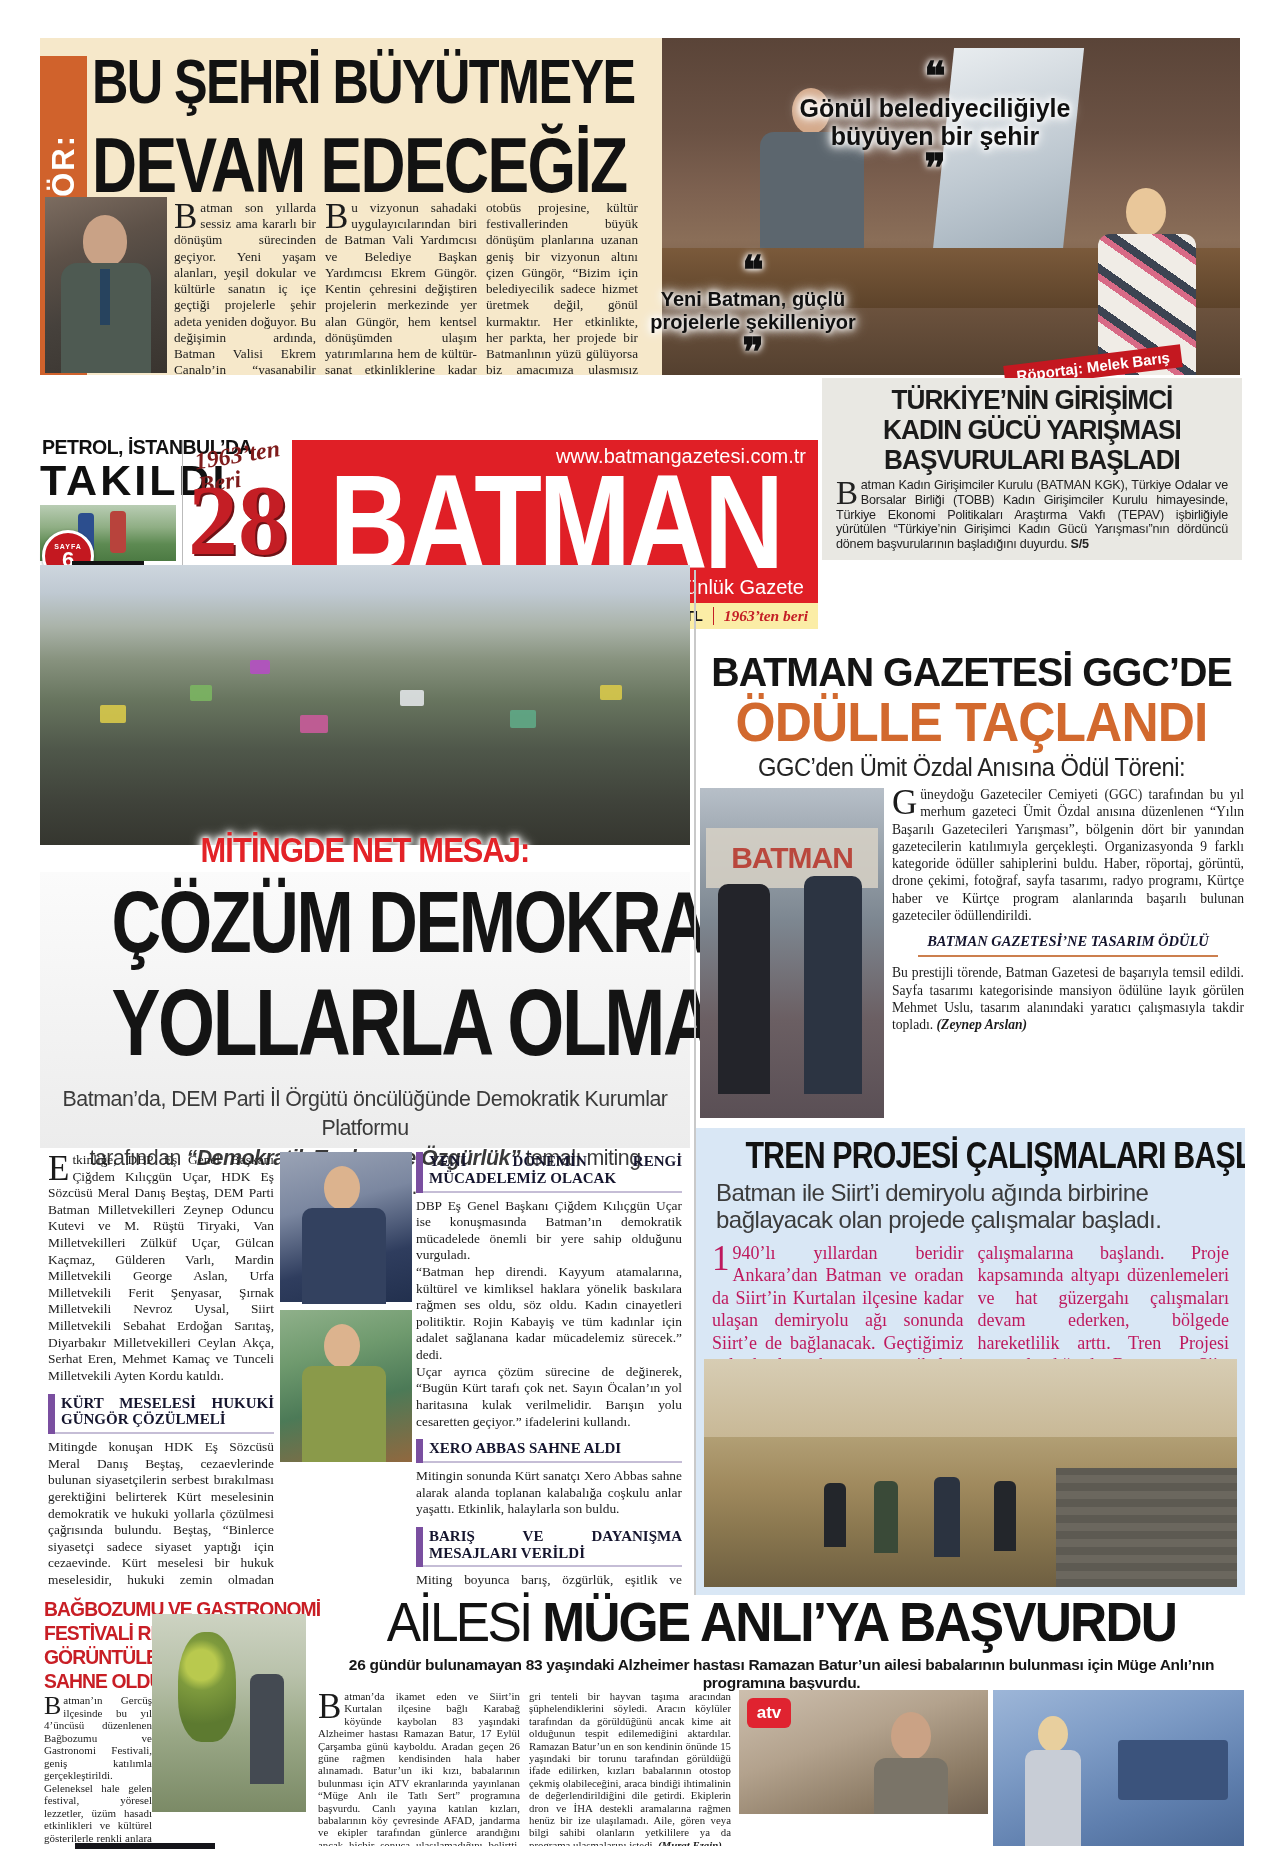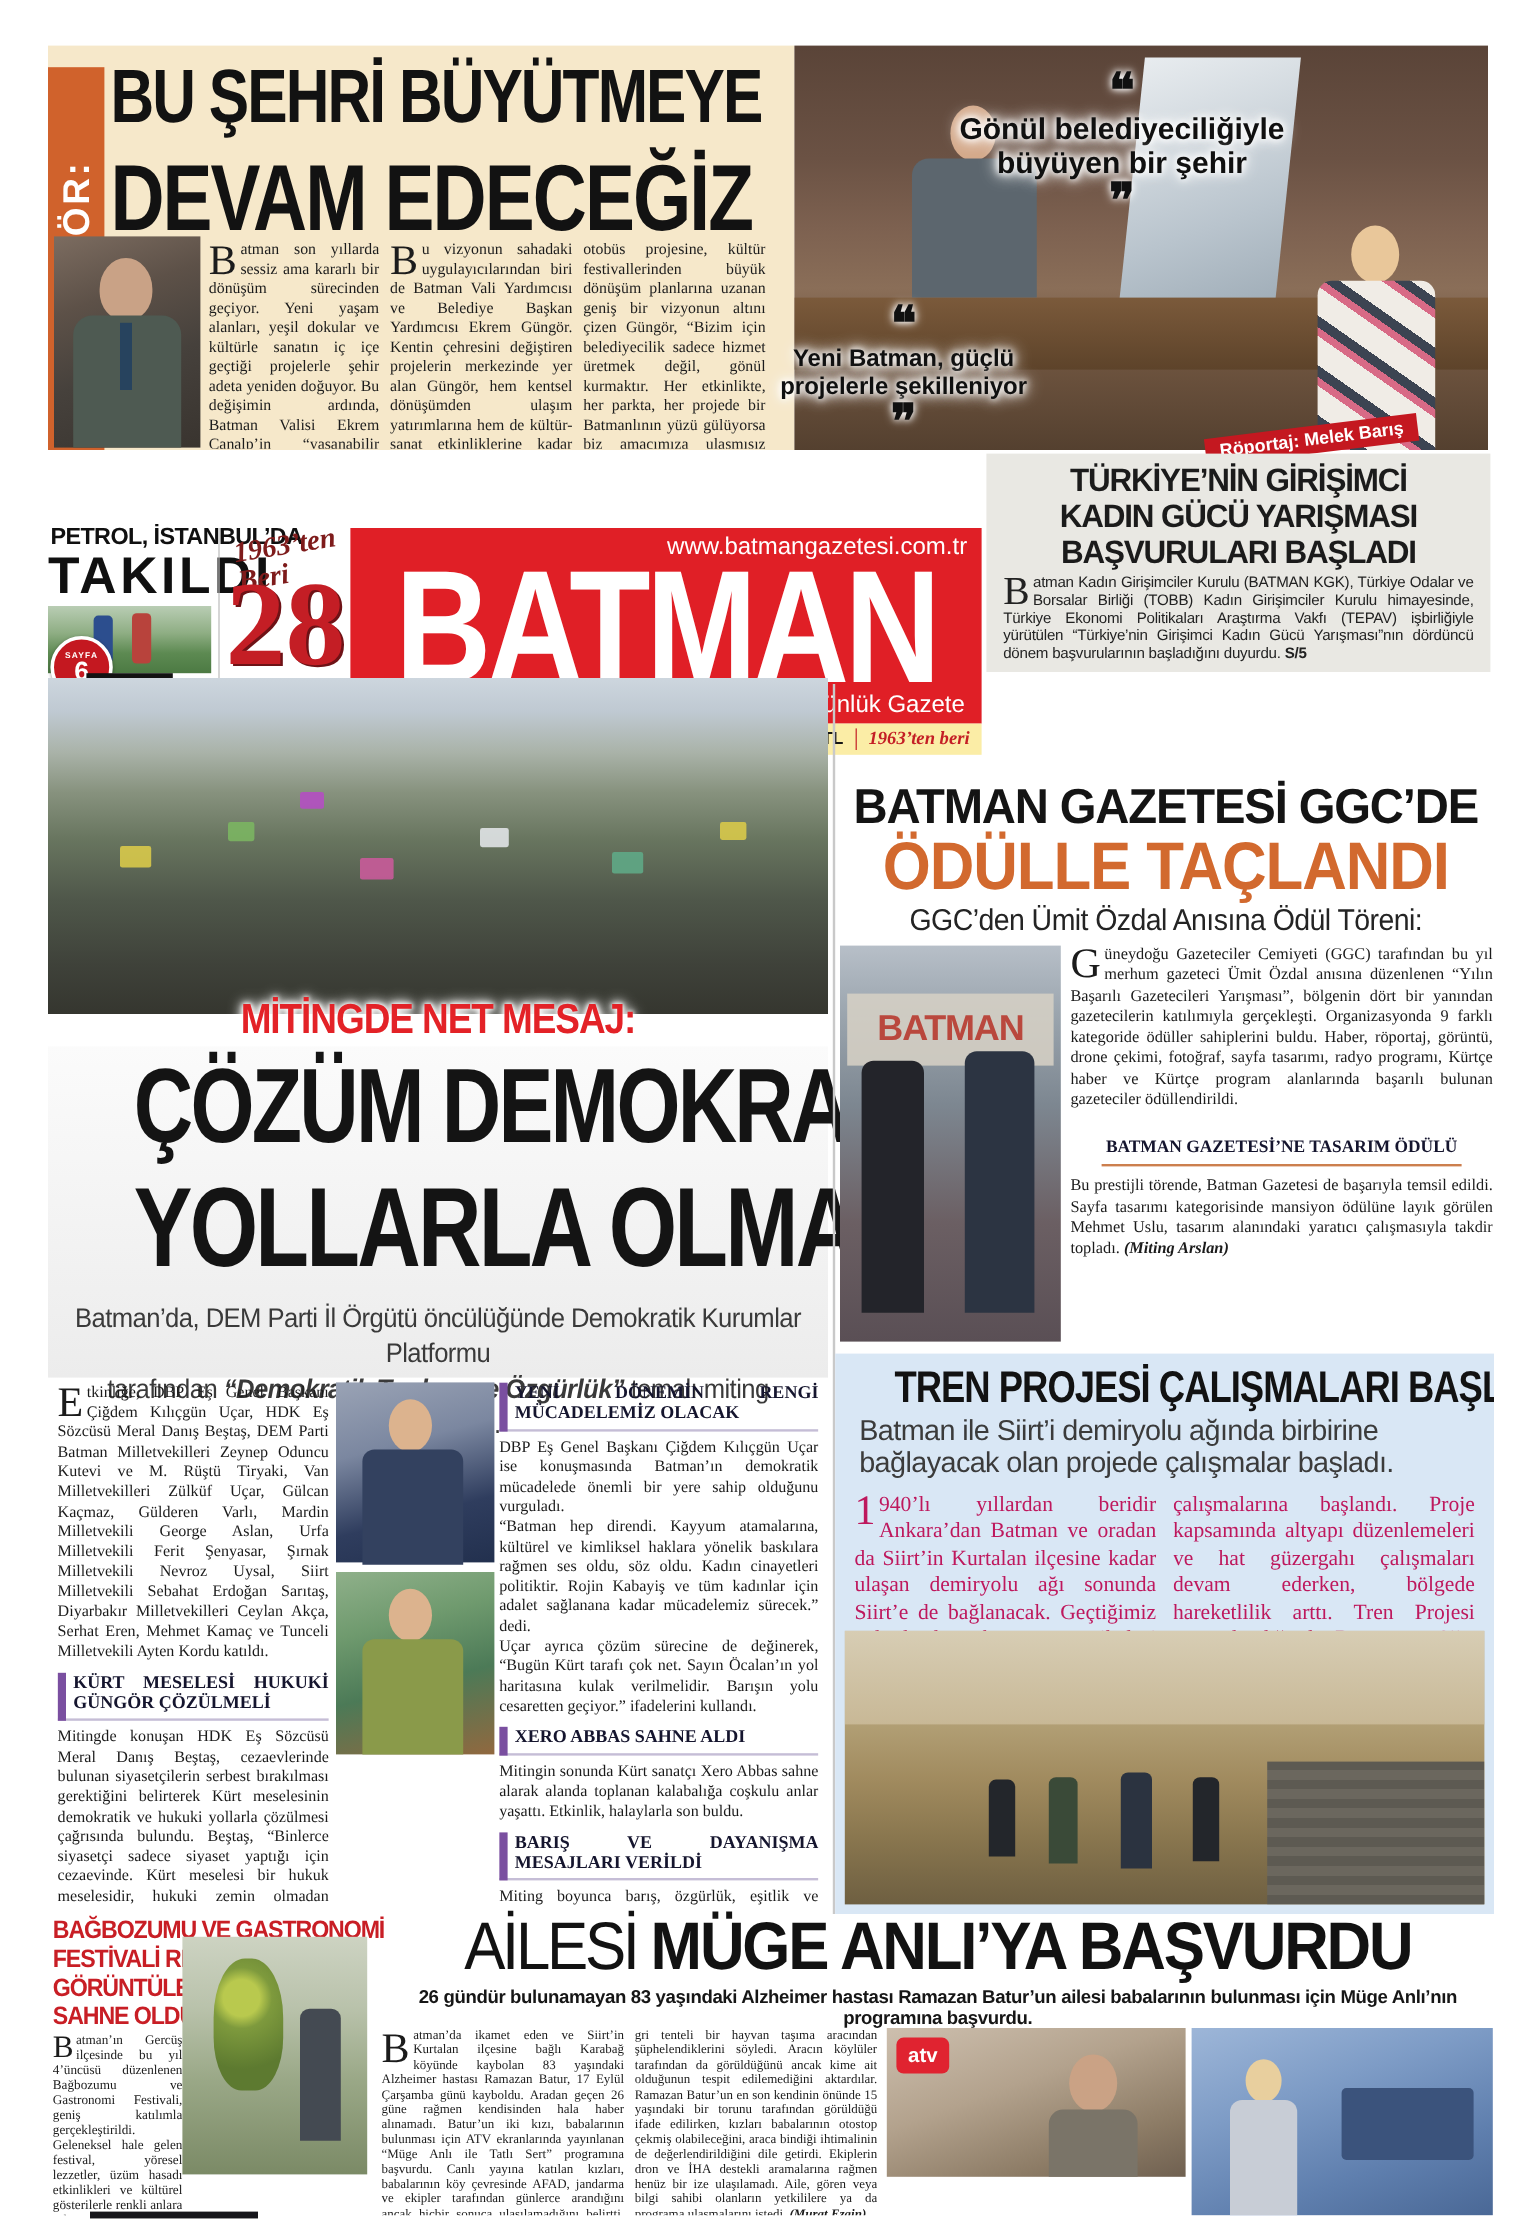--- a/index.html
+++ b/index.html
@@ -122,21 +122,21 @@
   .ggc-deck{left:698px;top:753px;width:547px;text-align:center;font-family:"Liberation Sans",sans-serif;
      font-size:25px;color:#242424;letter-spacing:-0.5px;transform:scaleX(0.95);transform-origin:center top;white-space:nowrap;}
   .ggc-photo{left:700px;top:788px;width:184px;height:330px;overflow:hidden;
      background:linear-gradient(180deg,#b7bfc8 0%,#9aa4ad 18%,#7d8791 40%,#6b5f63 70%,#5a4f55 100%);}
   .ggc-bat{position:absolute;left:6px;top:40px;width:172px;height:60px;background:#d8d2c6;display:flex;align-items:center;justify-content:center;
      color:#c0392b;font-family:"Liberation Sans",sans-serif;font-weight:bold;font-size:30px;letter-spacing:-1px;opacity:0.85;}
   .ggc-m1{position:absolute;left:18px;top:96px;width:52px;height:210px;border-radius:10px 10px 0 0;background:#23242a;}
   .ggc-m2{position:absolute;left:104px;top:88px;width:58px;height:218px;border-radius:10px 10px 0 0;background:#2c3442;}
   .ggc-body{left:892px;top:786px;width:352px;height:334px;font-size:13.6px;line-height:1.27;color:#1b1b1b;text-align:justify;overflow:hidden;}
   .ggc-sub{text-align:center;font-weight:bold;font-size:14.5px;color:#15152e;line-height:1.2;
-     border-bottom:2px solid #cc7f4e;padding-bottom:5px;margin:24px 26px 7px;}
+     border-bottom:2px solid #cc7f4e;padding-bottom:5px;margin:9px 26px 7px;font-style:italic;}
   
   .tren-box{left:696px;top:1128px;width:549px;height:467px;background:#d9e7f5;overflow:hidden;}
   .tren-h{margin-top:9px;text-align:center;font-family:"Liberation Sans",sans-serif;font-weight:bold;font-size:37px;
      line-height:1;color:#121212;letter-spacing:-1px;transform:scaleX(0.82);transform-origin:center top;white-space:nowrap;}
   .tren-deck{margin:6px 20px 0;text-align:left;font-family:"Liberation Sans",sans-serif;font-size:24px;line-height:1.12;
      color:#3b3b3b;letter-spacing:-0.5px;}
   .tren-cols{display:flex;gap:14px;margin:8px 16px 0;}
   .tren-cols > div{width:50%;font-size:18px;line-height:1.25;color:#be185d;text-align:justify;height:186px;overflow:hidden;}
   .tren-photo{position:absolute;left:8px;right:8px;bottom:8px;height:228px;overflow:hidden;
      background:linear-gradient(180deg,#c8b896 0%,#b5a379 30%,#a08a5e 55%,#8a774f 75%,#6e5f41 100%);}
@@ -314,21 +314,21 @@
   <div class="abs ggc-h2">ÖDÜLLE TAÇLANDI</div>
   <div class="abs ggc-deck">GGC’den Ümit Özdal Anısına Ödül Töreni:</div>
   <div class="abs ggc-photo">
     <div class="ggc-bat">BATMAN</div>
     <div class="ggc-m1"></div>
     <div class="ggc-m2"></div>
   </div>
   <div class="abs ggc-body">
     <div class="dropcap">Güneydoğu Gazeteciler Cemiyeti (GGC) tarafından bu yıl merhum gazeteci Ümit Özdal anısına düzenlenen “Yılın Başarılı Gazetecileri Yarışması”, bölgenin dört bir yanından gazetecilerin katılımıyla gerçekleşti. Organizasyonda 9 farklı kategoride ödüller sahiplerini buldu. Haber, röportaj, görüntü, drone çekimi, fotoğraf, sayfa tasarımı, radyo programı, Kürtçe haber ve Kürtçe program alanlarında başarılı bulunan gazeteciler ödüllendirildi.</div>
     <div class="ggc-sub">BATMAN GAZETESİ’NE TASARIM ÖDÜLÜ</div>
-    <div><span>Bu prestijli törende, Batman Gazetesi de başarıyla temsil edildi. Sayfa tasarımı kategorisinde mansiyon ödülüne layık görülen Mehmet Uslu, tasarım alanındaki yaratıcı çalışmasıyla takdir topladı. </span><span class="b" style="font-style:italic">(Miting Arslan)</span></div>
+    <div><span>Bu prestijli törende, Batman Gazetesi de başarıyla temsil edildi. Sayfa tasarımı kategorisinde mansiyon ödülüne layık görülen Mehmet Uslu, tasarım alanındaki yaratıcı çalışmasıyla takdir topladı. </span><span class="b" style="font-style:italic">(Zeynep Arslan)</span></div>
   </div>
 
   <div class="abs tren-box">
     <div class="tren-h">TREN PROJESİ ÇALIŞMALARI BAŞLADI</div>
     <div class="tren-deck">Batman ile Siirt’i demiryolu ağında birbirine bağlayacak olan projede çalışmalar başladı.</div>
     <div class="tren-cols">
       <div class="dropcap">1940’lı yıllardan beridir Ankara’dan Batman ve oradan da Siirt’in Kurtalan ilçesine kadar ulaşan demiryolu ağı sonunda Siirt’e de bağlanacak. Geçtiğimiz aylarda alınan karar sonrası ihalesi yapılan Siirt ile Kurtalan arasında planlanan tren projesinde, Kurtalan kömür sahasında hazırlık</div>
       <div><span>çalışmalarına başlandı. Proje kapsamında altyapı düzenlemeleri ve hat güzergahı çalışmaları devam ederken, bölgede hareketlilik arttı. Tren Projesi tamamlandığında Batman – Siirt arasında demiryolu ulaşımı da sağlanacak ve bölge ekonomisine katkı sağlayacak. </span><span class="b" style="font-style:italic">(Hamit Ayhan)</span></div>
     </div>
     <div class="tren-photo">

